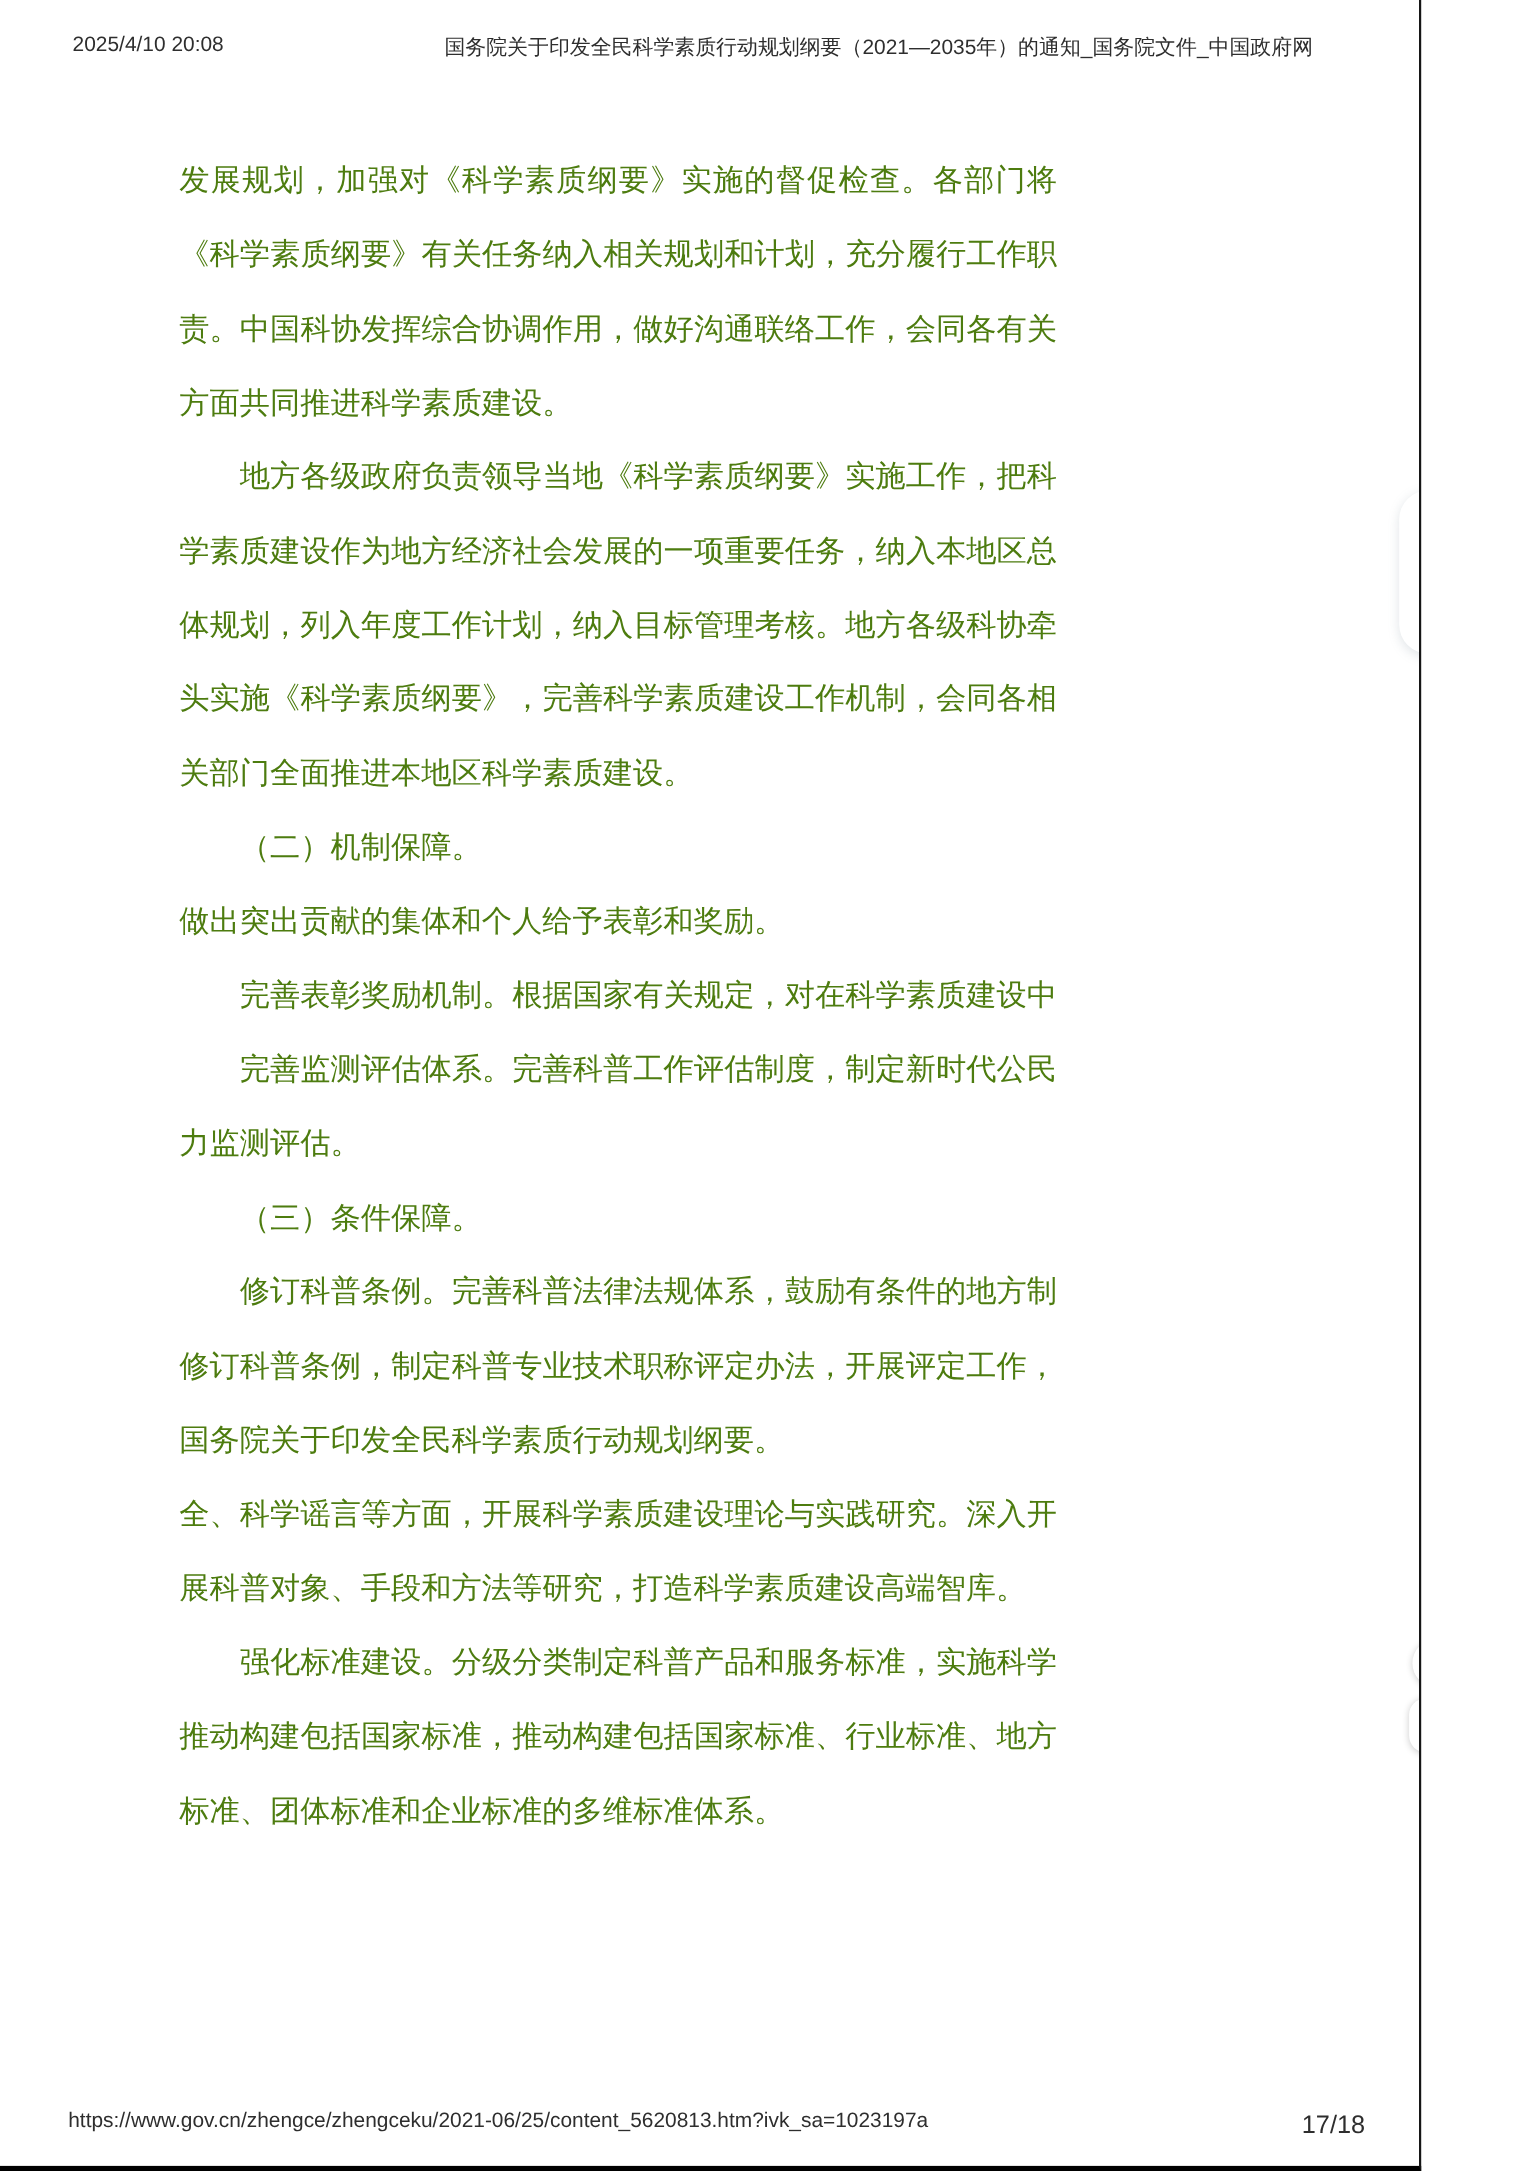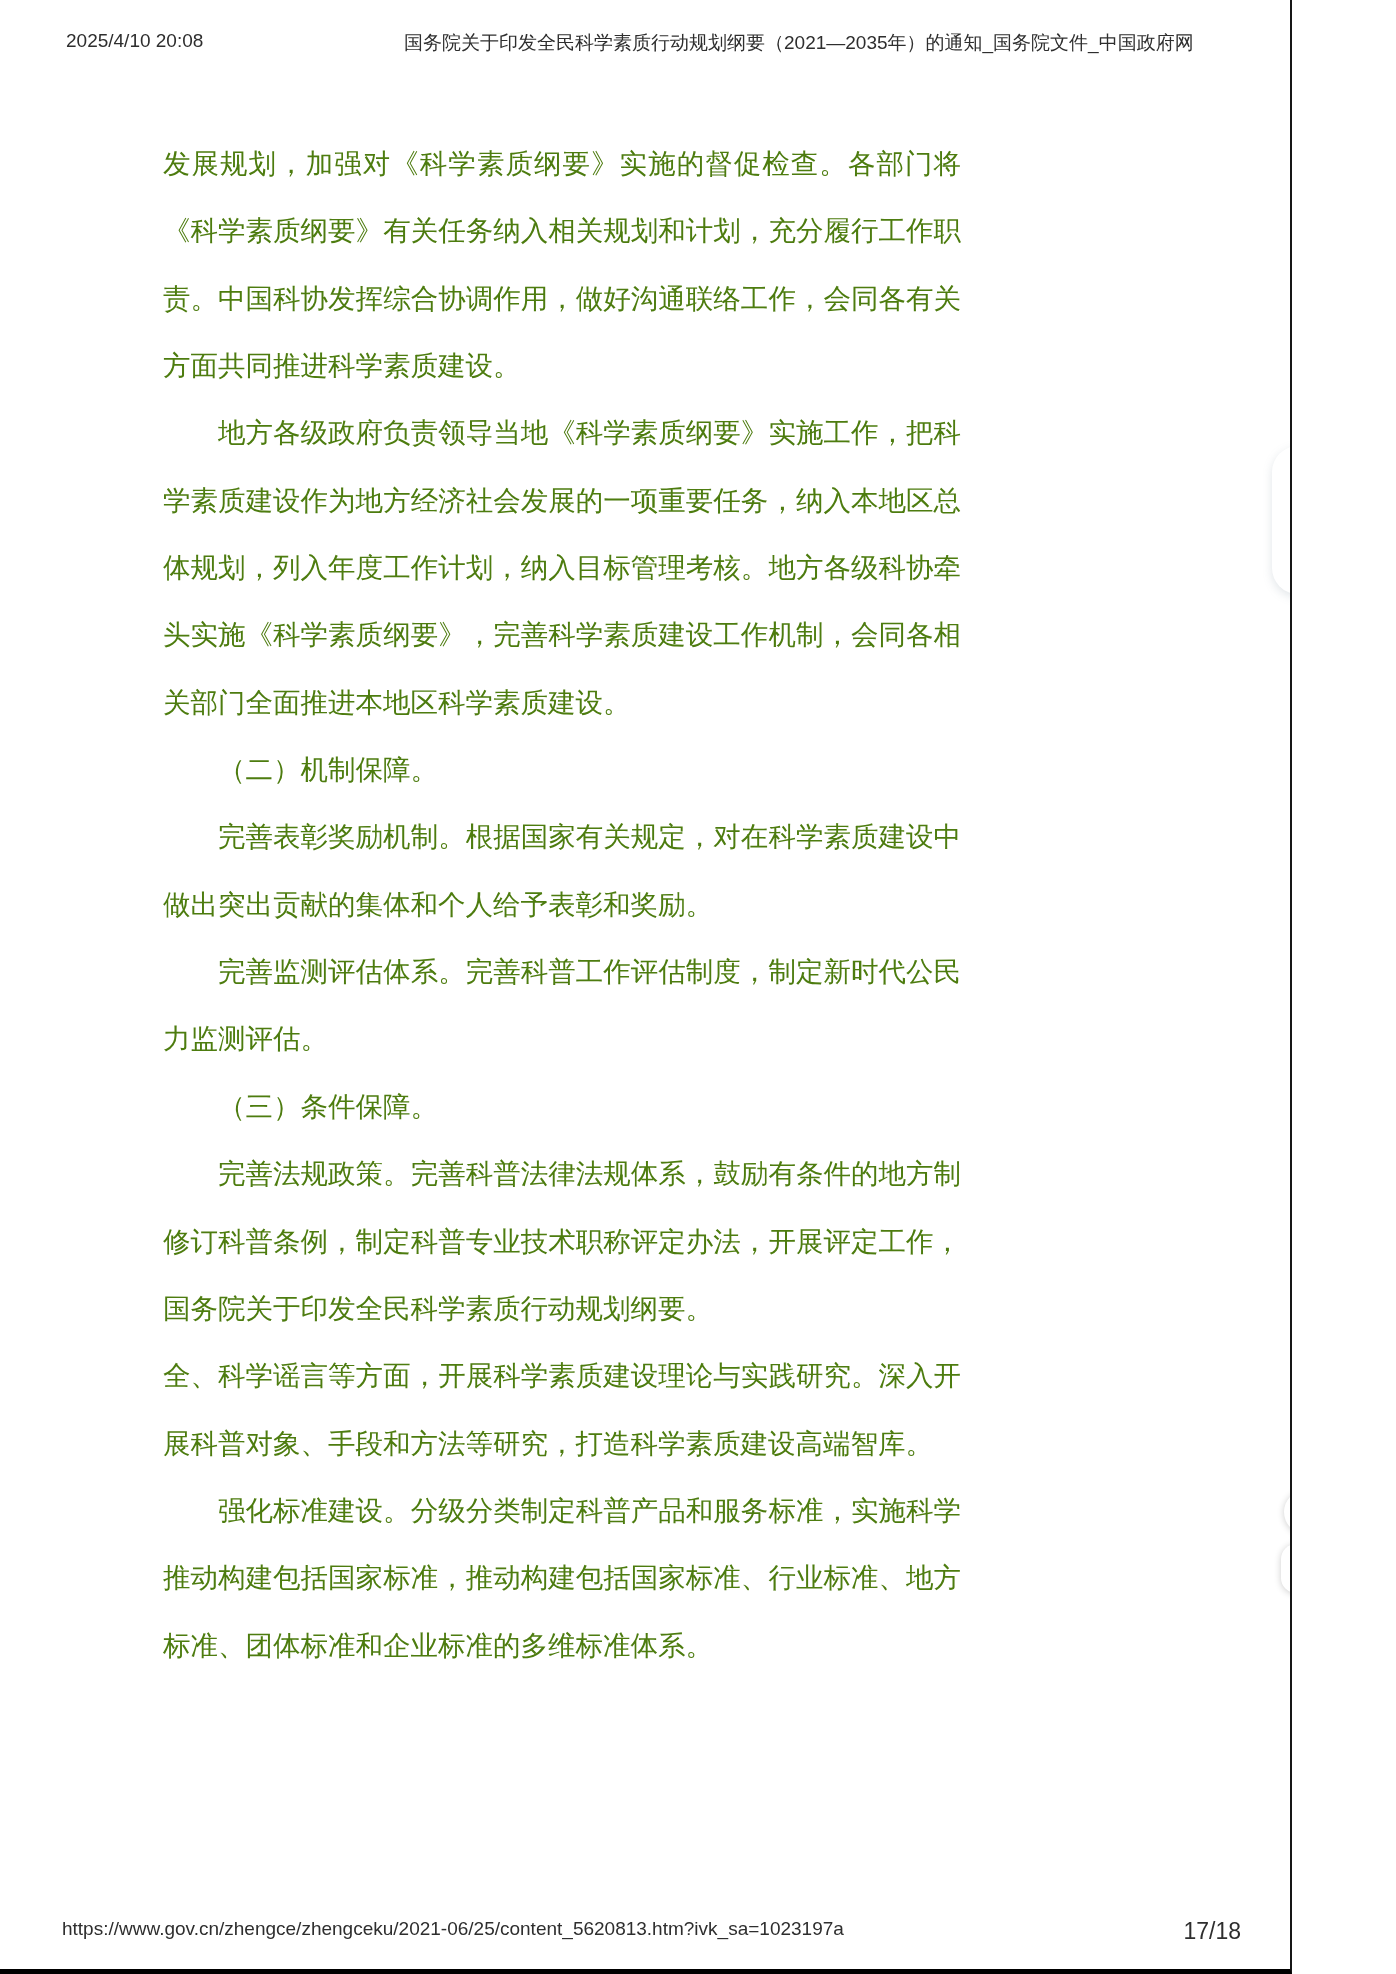--- a/index.html
+++ b/index.html
@@ -55,26 +55,26 @@
     <div class="line j">发展规划，加强对《科学素质纲要》实施的督促检查。各部门将</div>
     <div class="line j">《科学素质纲要》有关任务纳入相关规划和计划，充分履行工作职</div>
     <div class="line j">责。中国科协发挥综合协调作用，做好沟通联络工作，会同各有关</div>
     <div class="line">方面共同推进科学素质建设。</div>
     <div class="line j ind">地方各级政府负责领导当地《科学素质纲要》实施工作，把科</div>
     <div class="line j">学素质建设作为地方经济社会发展的一项重要任务，纳入本地区总</div>
     <div class="line j">体规划，列入年度工作计划，纳入目标管理考核。地方各级科协牵</div>
     <div class="line j">头实施《科学素质纲要》，完善科学素质建设工作机制，会同各相</div>
     <div class="line">关部门全面推进本地区科学素质建设。</div>
     <div class="line ind">（二）机制保障。</div>
+    <div class="line">做出突出贡献的集体和个人给予表彰和奖励。</div>
     <div class="line j ind">完善表彰奖励机制。根据国家有关规定，对在科学素质建设中</div>
-    <div class="line">做出突出贡献的集体和个人给予表彰和奖励。</div>
     <div class="line j ind">完善监测评估体系。完善科普工作评估制度，制定新时代公民</div>
     <div class="line">力监测评估。</div>
     <div class="line ind">（三）条件保障。</div>
-    <div class="line j ind">完善法规政策。完善科普法律法规体系，鼓励有条件的地方制</div>
+    <div class="line j ind">修订科普条例。完善科普法律法规体系，鼓励有条件的地方制</div>
     <div class="line j">修订科普条例，制定科普专业技术职称评定办法，开展评定工作，</div>
     <div class="line">国务院关于印发全民科学素质行动规划纲要。</div>
     <div class="line j">全、科学谣言等方面，开展科学素质建设理论与实践研究。深入开</div>
     <div class="line">展科普对象、手段和方法等研究，打造科学素质建设高端智库。</div>
     <div class="line j ind">强化标准建设。分级分类制定科普产品和服务标准，实施科学</div>
     <div class="line j">推动构建包括国家标准，推动构建包括国家标准、行业标准、地方</div>
     <div class="line">标准、团体标准和企业标准的多维标准体系。</div>
   </div>
 
   <div class="faint-pill"></div>

